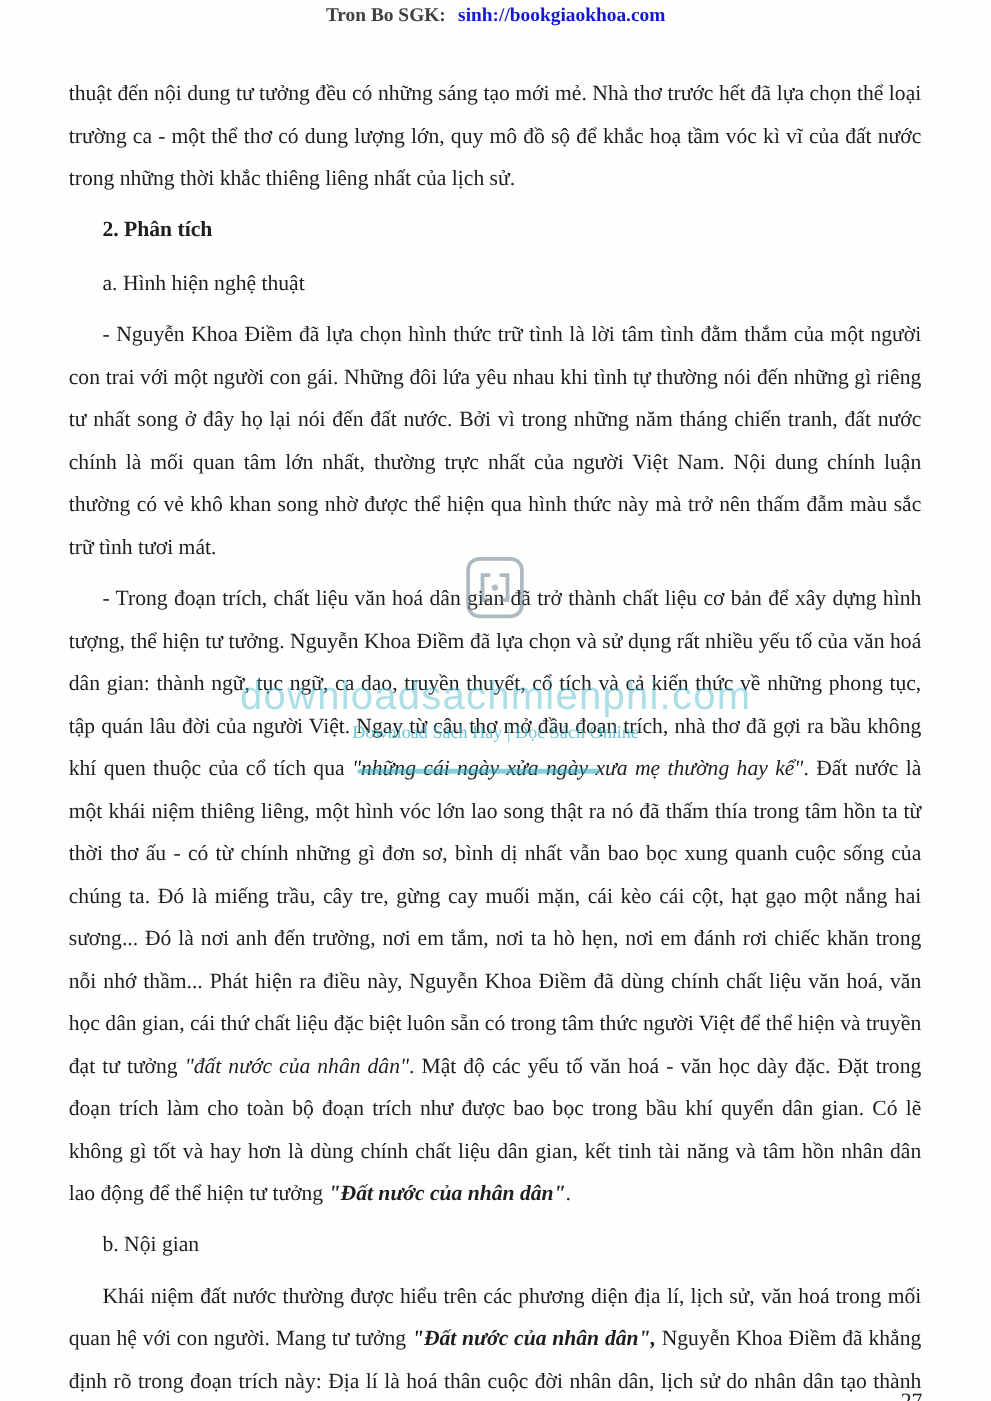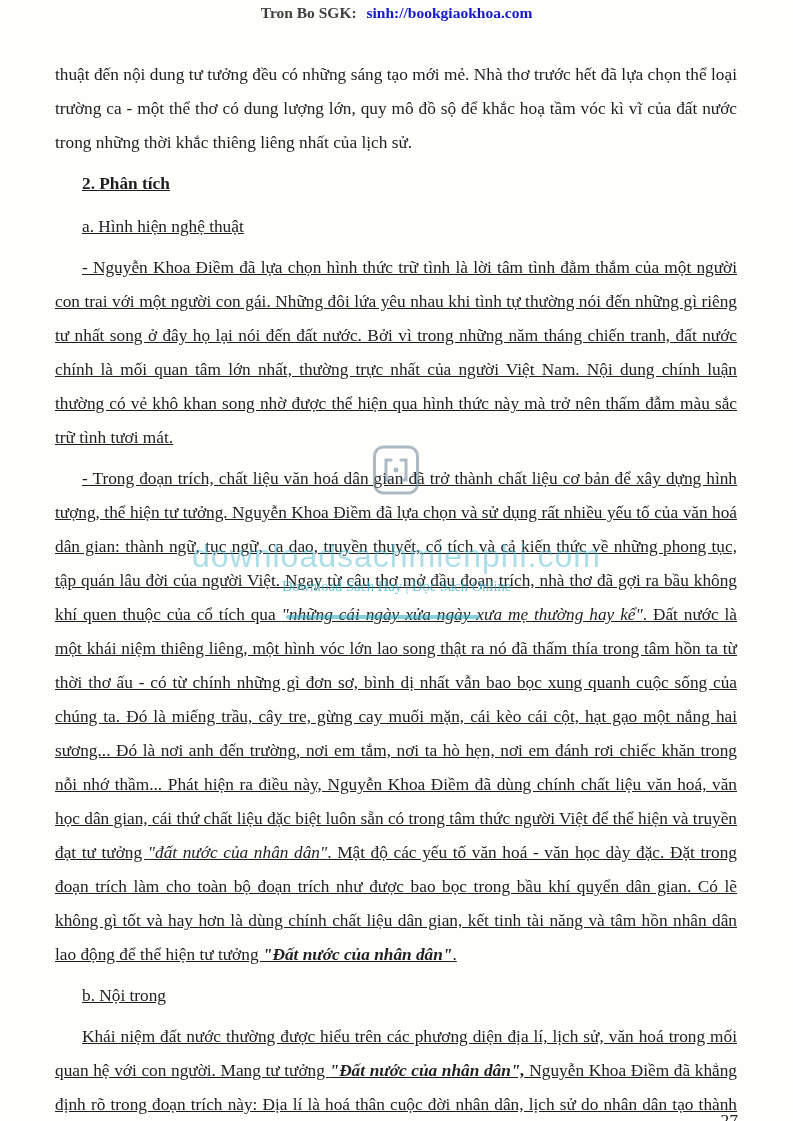--- a/index.html
+++ b/index.html
@@ -22,21 +22,21 @@
   .bottom-banner { bottom:7px; }
   .banner .red { color:#404040; }
   .banner a { color:#1418cf; text-decoration:none; margin-left:6px; }
 
   .content {
     position:absolute; top:58px; left:55px; width:682px;
     font-size:17.3px; line-height:34px; color:#1e1e1e;
     text-align:justify; z-index:1;
   }
   .para { margin-bottom:7px; }
-  .para.indent { text-indent:27px;text-decoration:underline; }
+  .para.indent { text-indent:27px; }
   .para.heading { margin-top:5px; margin-bottom:9px; }
   .bold { font-weight:bold; }
   .italic { font-style:italic; }
   .bold-italic { font-weight:bold; font-style:italic; }
 
   .page-number {
     position:absolute; top:1110px; right:55px;
     font-size:17.5px; color:#222; z-index:1;
   }
 
@@ -85,20 +85,20 @@
     <div class="wm-tagline">Download Sách Hay | Đọc Sách Online</div>
     <div class="wm-underline"></div>
   </div>
 
   <div class="content" id="content">
       <p class="para"><span>thuật đến nội dung tư tưởng đều có những sáng tạo mới mẻ. Nhà thơ trước hết đã lựa chọn thể loại trường ca - một thể thơ có dung lượng lớn, quy mô đồ sộ để khắc hoạ tầm vóc kì vĩ của đất nước trong những thời khắc thiêng liêng nhất của lịch sử.</span></p>
       <p class="para indent heading"><span class="bold">2. Phân tích</span></p>
       <p class="para indent"><span>a. Hình hiện nghệ thuật</span></p>
       <p class="para indent"><span>- Nguyễn Khoa Điềm đã lựa chọn hình thức trữ tình là lời tâm tình đằm thắm của một người con trai với một người con gái. Những đôi lứa yêu nhau khi tình tự thường nói đến những gì riêng tư nhất song ở đây họ lại nói đến đất nước. Bởi vì trong những năm tháng chiến tranh, đất nước chính là mối quan tâm lớn nhất, thường trực nhất của người Việt Nam. Nội dung chính luận thường có vẻ khô khan song nhờ được thể hiện qua hình thức này mà trở nên thấm đẫm màu sắc trữ tình tươi mát.</span></p>
       <p class="para indent"><span>- Trong đoạn trích, chất liệu văn hoá dân gian đã trở thành chất liệu cơ bản để xây dựng hình tượng, thể hiện tư tưởng. Nguyễn Khoa Điềm đã lựa chọn và sử dụng rất nhiều yếu tố của văn hoá dân gian: thành ngữ, tục ngữ, ca dao, truyền thuyết, cổ tích và cả kiến thức về những phong tục, tập quán lâu đời của người Việt. Ngay từ câu thơ mở đầu đoạn trích, nhà thơ đã gợi ra bầu không khí quen thuộc của cổ tích qua </span><span class="italic">"những cái ngày xửa ngày xưa mẹ thường hay kể"</span><span>. Đất nước là một khái niệm thiêng liêng, một hình vóc lớn lao song thật ra nó đã thấm thía trong tâm hồn ta từ thời thơ ấu - có từ chính những gì đơn sơ, bình dị nhất vẫn bao bọc xung quanh cuộc sống của chúng ta. Đó là miếng trầu, cây tre, gừng cay muối mặn, cái kèo cái cột, hạt gạo một nắng hai sương... Đó là nơi anh đến trường, nơi em tắm, nơi ta hò hẹn, nơi em đánh rơi chiếc khăn trong nỗi nhớ thầm... Phát hiện ra điều này, Nguyễn Khoa Điềm đã dùng chính chất liệu văn hoá, văn học dân gian, cái thứ chất liệu đặc biệt luôn sẵn có trong tâm thức người Việt để thể hiện và truyền đạt tư tưởng </span><span class="italic">"đất nước của nhân dân"</span><span>. Mật độ các yếu tố văn hoá - văn học dày đặc. Đặt trong đoạn trích làm cho toàn bộ đoạn trích như được bao bọc trong bầu khí quyển dân gian. Có lẽ không gì tốt và hay hơn là dùng chính chất liệu dân gian, kết tinh tài năng và tâm hồn nhân dân lao động để thể hiện tư tưởng </span><span class="bold-italic">"Đất nước của nhân dân"</span><span>.</span></p>
-      <p class="para indent"><span>b. Nội trong</span></p>
+      <p class="para indent"><span>b. Nội gian</span></p>
       <p class="para indent"><span>Khái niệm đất nước thường được hiểu trên các phương diện địa lí, lịch sử, văn hoá trong mối quan hệ với con người. Mang tư tưởng </span><span class="bold-italic">"Đất nước của nhân dân",</span><span> Nguyễn Khoa Điềm đã khẳng định rõ trong đoạn trích này: Địa lí là hoá thân cuộc đời nhân dân, lịch sử do nhân dân tạo thành và văn hoá cũng do nhân dân xây dựng trong quá trình sinh sống.</span></p>
     </div>
 
   <div class="page-number">27</div>
 
 
 </div>
 
 </body></html>

